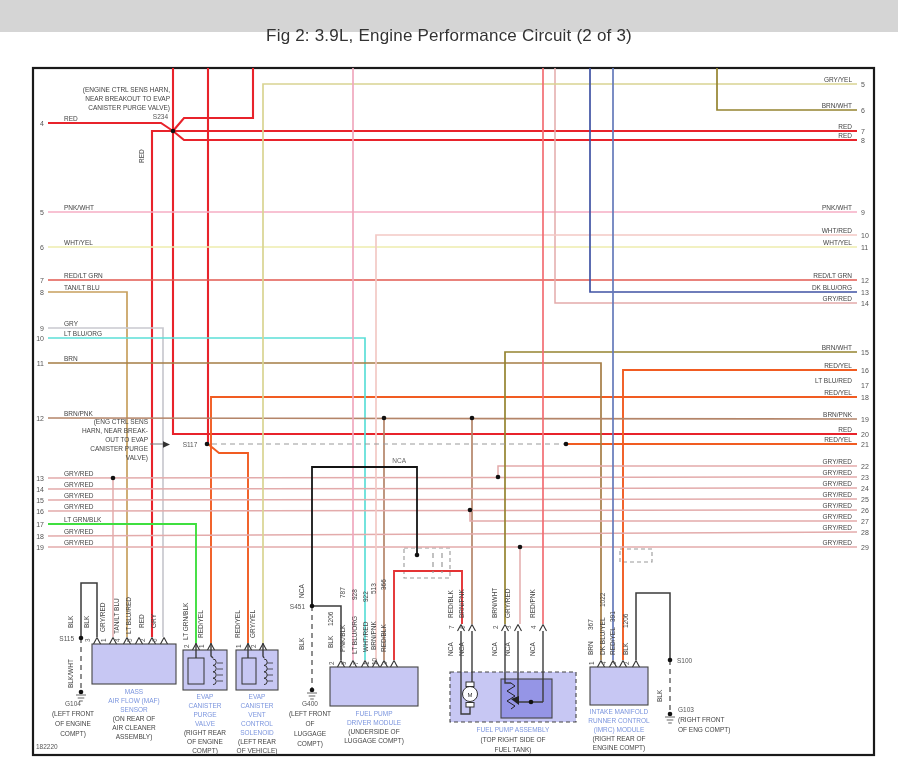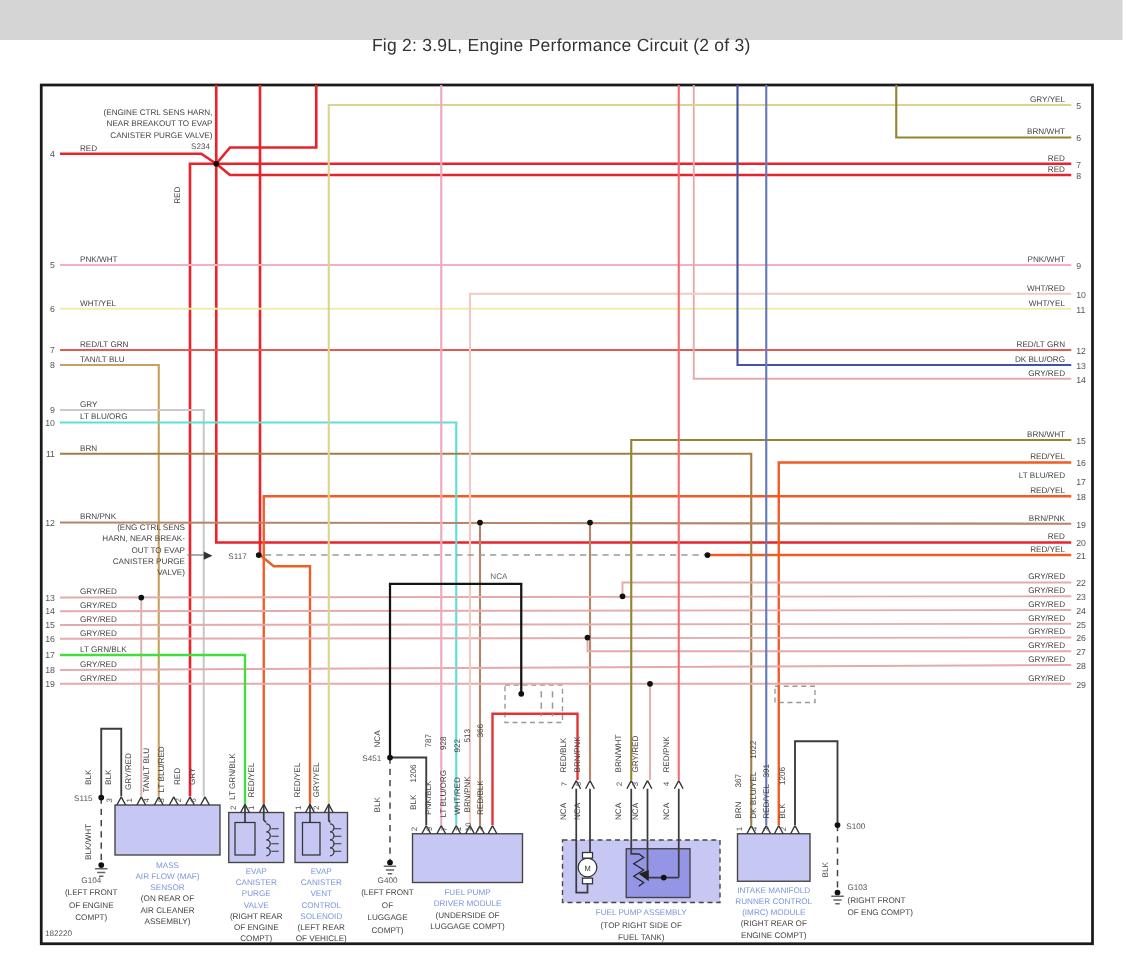--- a/index.html
+++ b/index.html
@@ -1,19 +1,19 @@
 <!DOCTYPE html>
 <html><head>
 <meta charset="utf-8">
 <style>
   html,body{margin:0;padding:0;background:#fff;width:898px;height:777px;overflow:hidden;}
   body{font-family:"Liberation Sans",sans-serif;}
   .titlebar{position:absolute;top:0;left:0;width:898px;height:32px;background:#d5d5d5;
             display:flex;align-items:center;justify-content:center;}
-  .titlebar span{font-size:14px;color:#333;letter-spacing:.2px;margin-top:40px;}
+  .titlebar span{font-size:17px;color:#333;letter-spacing:.2px;margin-top:40px;}
   .diagram{position:absolute;top:0;left:0;width:898px;height:777px;}
   svg{position:absolute;top:0;left:0;}
   svg text{font-family:"Liberation Sans",sans-serif;}
 </style>
 </head>
 <body>
 
 <div class="diagram">
   <svg id="diag" width="898" height="777" viewBox="0 0 898 777">
       <rect x="33" y="68" width="841" height="687" fill="none" stroke="#1a1a1a" stroke-width="2.2"></rect>

